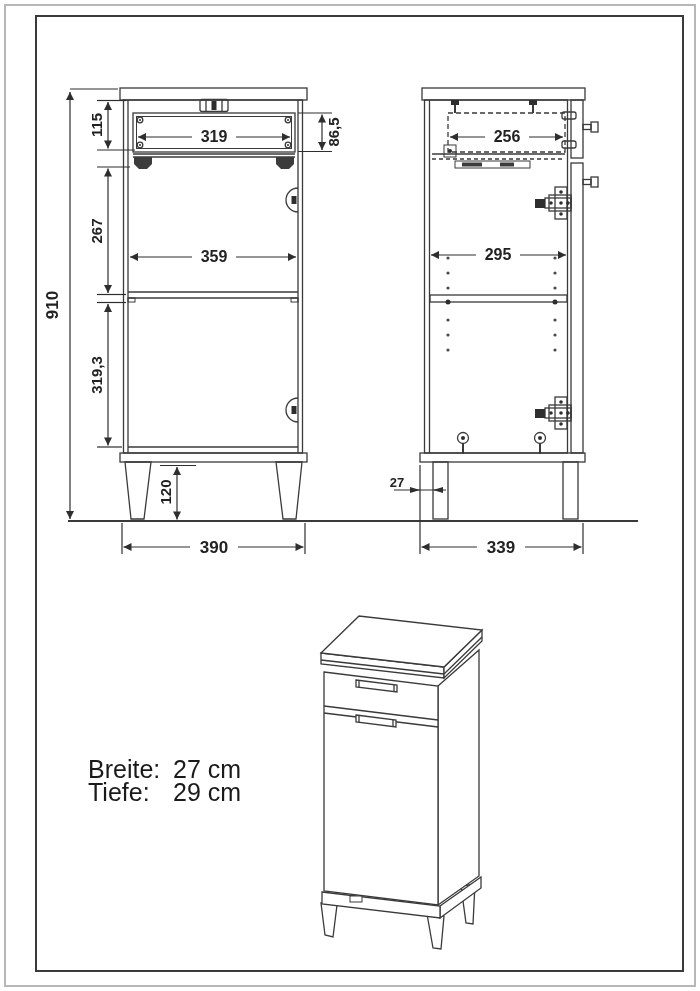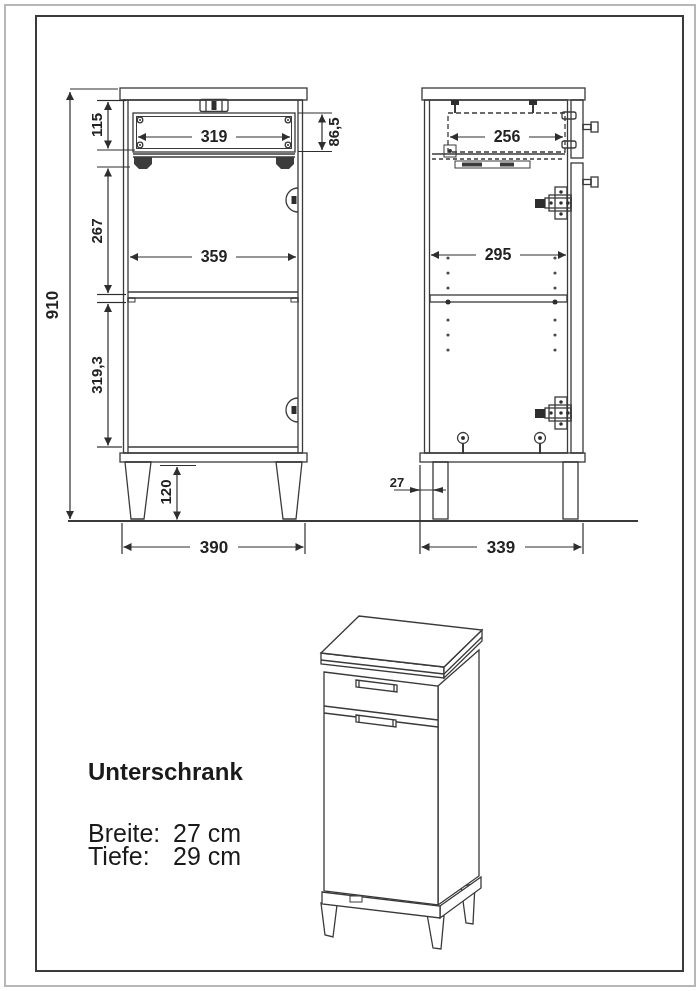--- a/index.html
+++ b/index.html
@@ -317,21 +317,20 @@
 
       <polygon points="321,653 444,667 444,678 321,664"></polygon>
       <polygon points="444,667 482,630 482,641 444,678"></polygon>
       <polygon points="321,653 359,616 482,630 444,667"></polygon>
       <line x1="321" y1="660" x2="444" y2="674"></line>
       <line x1="444" y1="674" x2="482" y2="637"></line>
     </g>
   </svg>
 
   <div class="info">
-    <h1>Unterschrank</h1>
     <div class="spec-row">
       <span class="spec-label">Breite:</span>
       <span class="spec-value">27 cm</span>
     </div>
     <div class="spec-row">
       <span class="spec-label">Tiefe:</span>
       <span class="spec-value">29 cm</span>
     </div>
   </div>
 </div>

